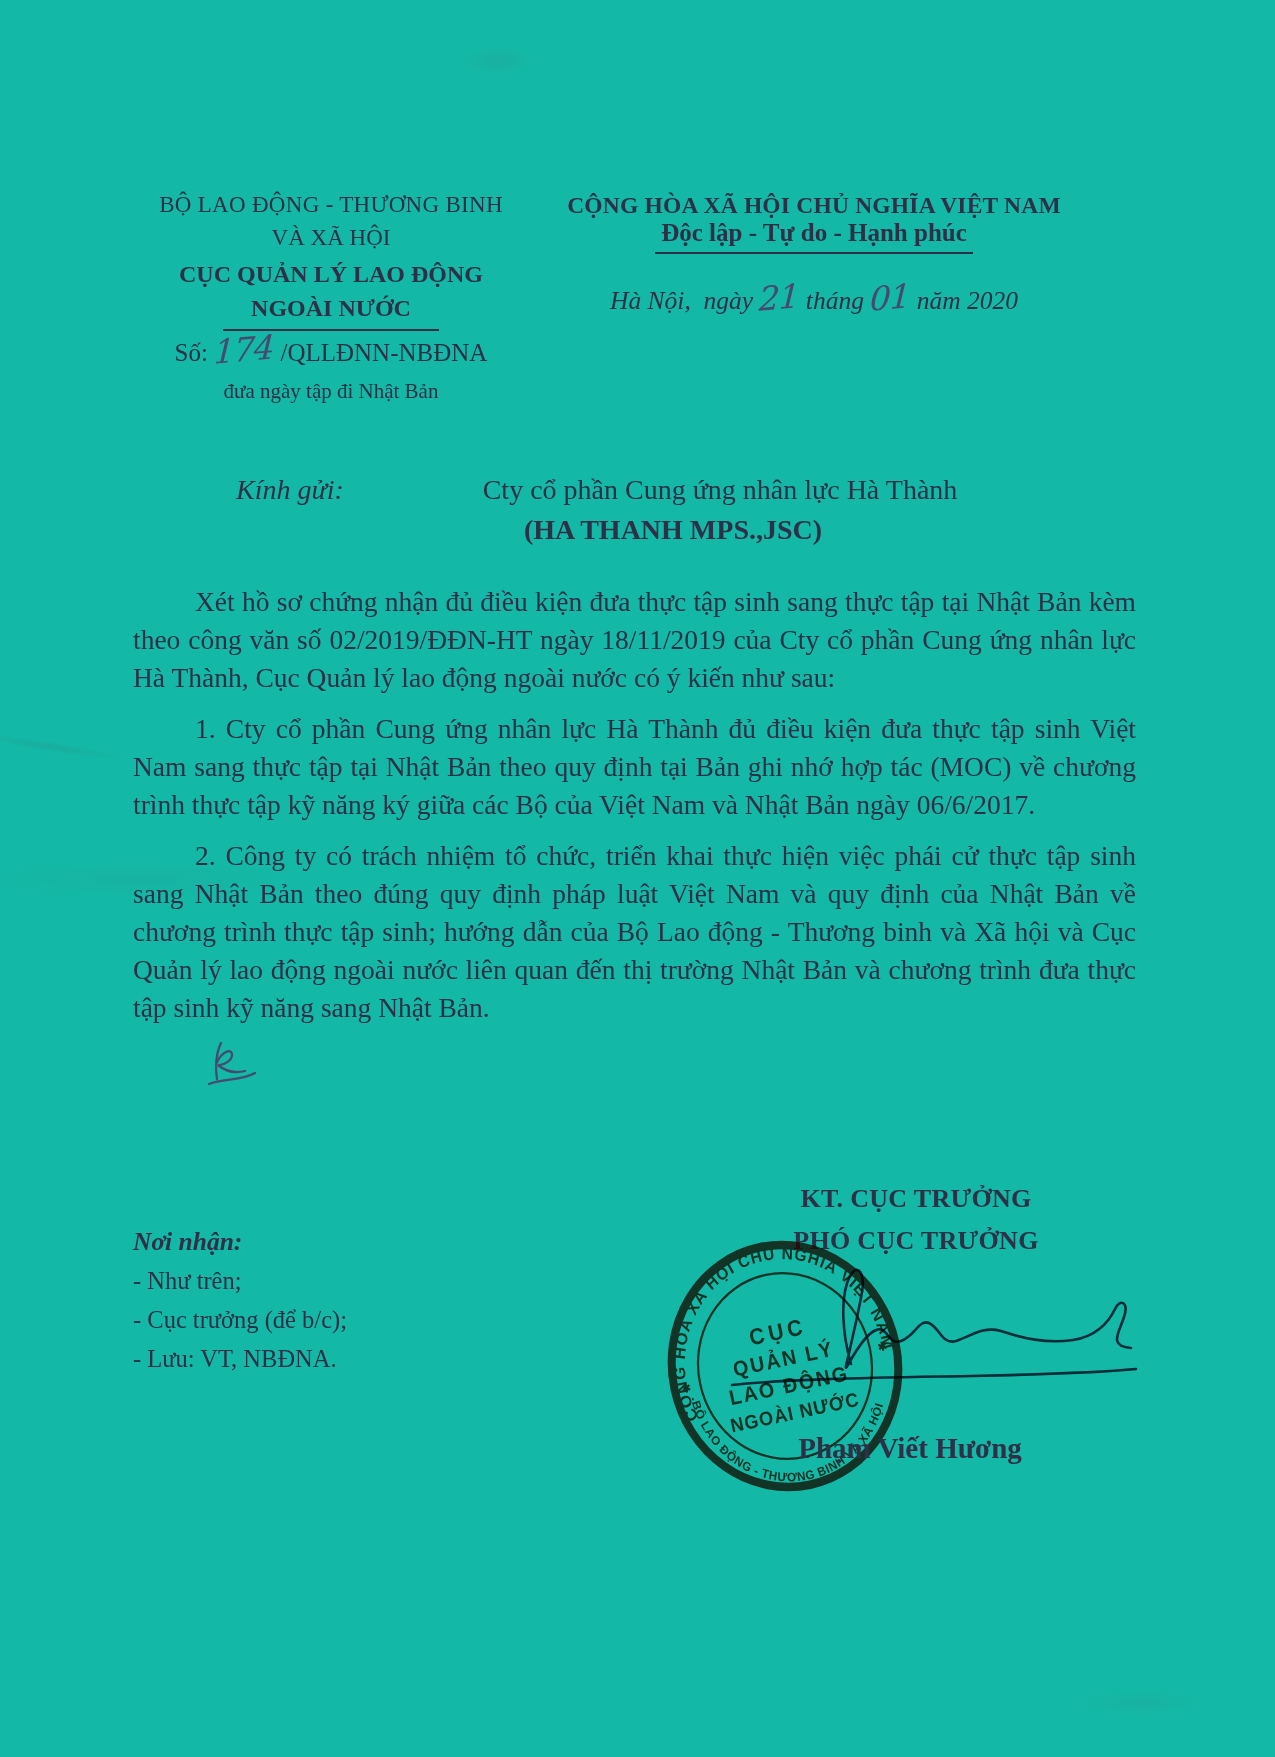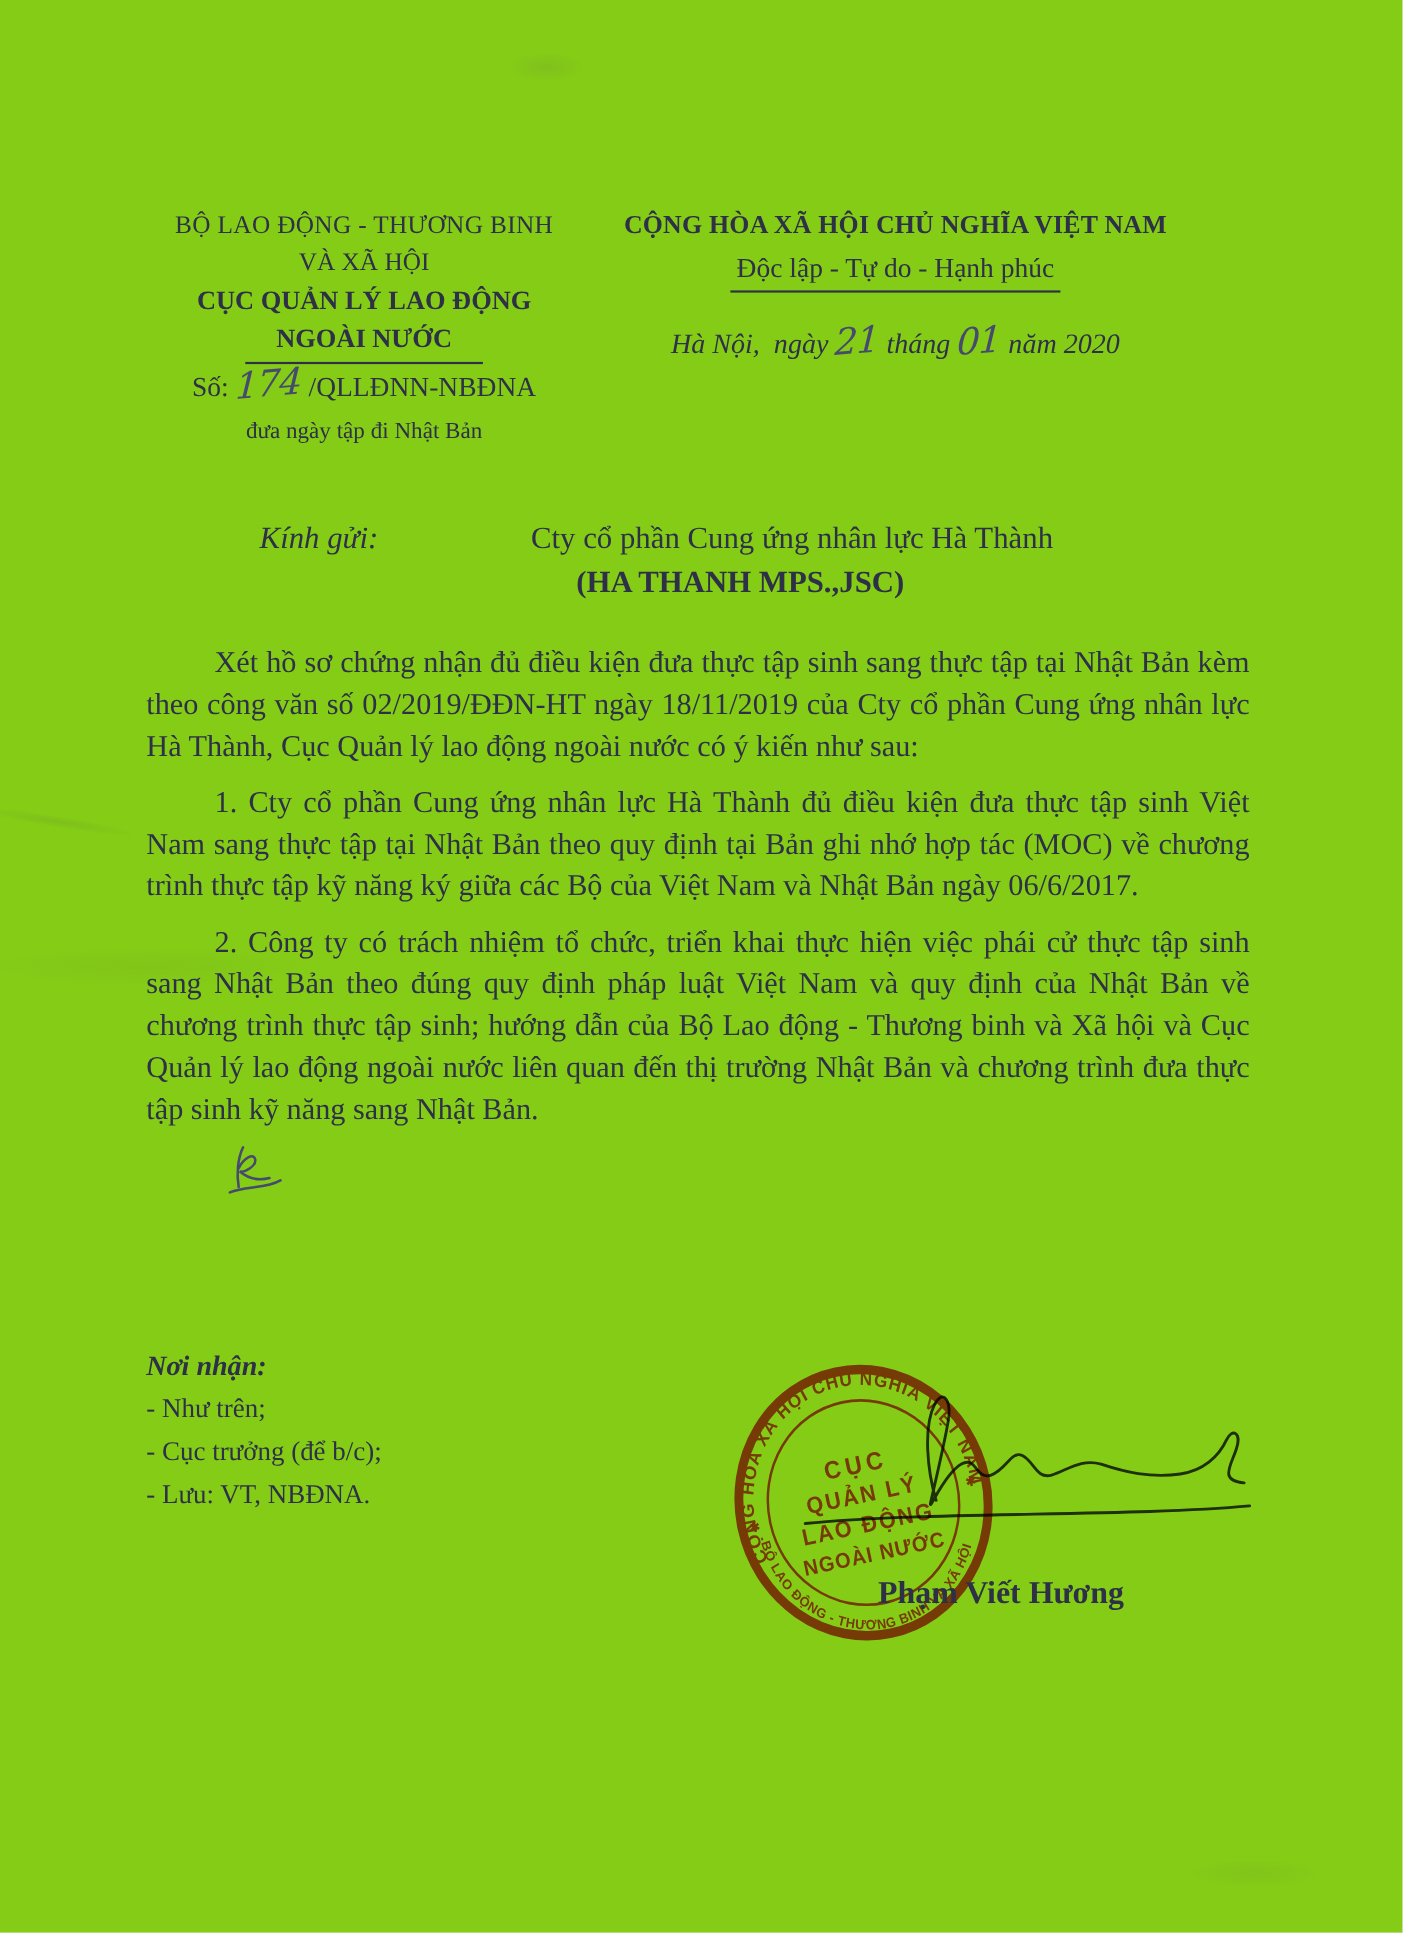--- a/index.html
+++ b/index.html
@@ -1,20 +1,20 @@
 <!DOCTYPE html>
 <html><head>
 <meta charset="utf-8">
 <style>
   html,body{margin:0;padding:0;background:#e8e8e8;}
   .page{
     position:relative;
     width:1275px;height:1757px;
     margin:0 auto;
-    background:#84cc16;
+    background:#14b8a6;
     overflow:hidden;
     font-family:"Liberation Serif", serif;
     color:#2d3047;
   }
   
   .hdr-left{
     position:absolute;left:128px;top:188px;width:406px;
     text-align:center;line-height:1.45;
   }
   .hdr-left .org1{font-size:23px;letter-spacing:.3px;}
@@ -22,22 +22,22 @@
   .hdr-left .org3{font-size:24px;font-weight:bold;margin-top:2px;}
   .hdr-left .org4{font-size:24px;font-weight:bold;display:inline-block;
     border-bottom:2px solid #2d3047;padding:0 28px 3px;}
   .hdr-left .so-line{font-size:25px;margin-top:4px;white-space:nowrap;}
   .hdr-left .subject{font-size:21px;line-height:1.5;margin-top:4px;}
   .hdr-right{
     position:absolute;left:540px;top:192px;width:548px;
     text-align:center;
   }
   .hdr-right .national{font-size:23.5px;font-weight:bold;letter-spacing:.2px;}
-  .hdr-right .motto{font-size:25px;font-weight:normal;display:inline-block;
-    margin-top:12px;border-bottom:2.5px solid #2d3047;padding:0 6px 5px;}
+  .hdr-right .motto{font-size:25px;font-weight:bold;display:inline-block;
+    margin-top:0;border-bottom:2.5px solid #2d3047;padding:0 6px 5px;}
   .hdr-right .dateline{font-size:25.5px;font-style:italic;margin-top:32px;white-space:nowrap;}
   .handwritten{
     font-family:"DejaVu Serif", serif;font-style:italic;
     color:#454a6e;display:inline-block;
     transform:rotate(-5deg) skewX(-8deg);
     font-weight:normal;
   }
   .hw-num{font-size:33px;line-height:0;letter-spacing:-1px;}
   
   .salutation-label{position:absolute;left:236px;top:474px;font-size:28px;font-style:italic;}
@@ -132,20 +132,24 @@
       <svg class="initial-icon" width="54" height="48" viewBox="0 0 54 48">
         <g fill="none" stroke="#454a6e" stroke-width="2.3" stroke-linecap="round">
           <path d="M16,3 C 11,13 10,28 12,39"></path>
           <path d="M12,22 C 17,12 26,8 27,14 C 28,20 18,26 13,25 C 19,30 28,34 40,31"></path>
           <path d="M4,44 C 18,38 36,41 50,33"></path>
         </g>
       </svg>
     </p>
   </div>
 
+  <div class="signoff">
+    <div>KT. CỤC TRƯỞNG</div>
+    <div>PHÓ CỤC TRƯỞNG</div>
+  </div>
 
   <div class="recipients">
     <div class="rtitle">Nơi nhận:</div>
     <div>- Như trên;</div>
     <div>- Cục trưởng (để b/c);</div>
     <div>- Lưu: VT, NBĐNA.</div>
   </div>
 
   <svg class="signature" viewBox="0 0 470 150">
     <g fill="none" stroke="#383c55" stroke-width="2.6" stroke-linecap="round">

